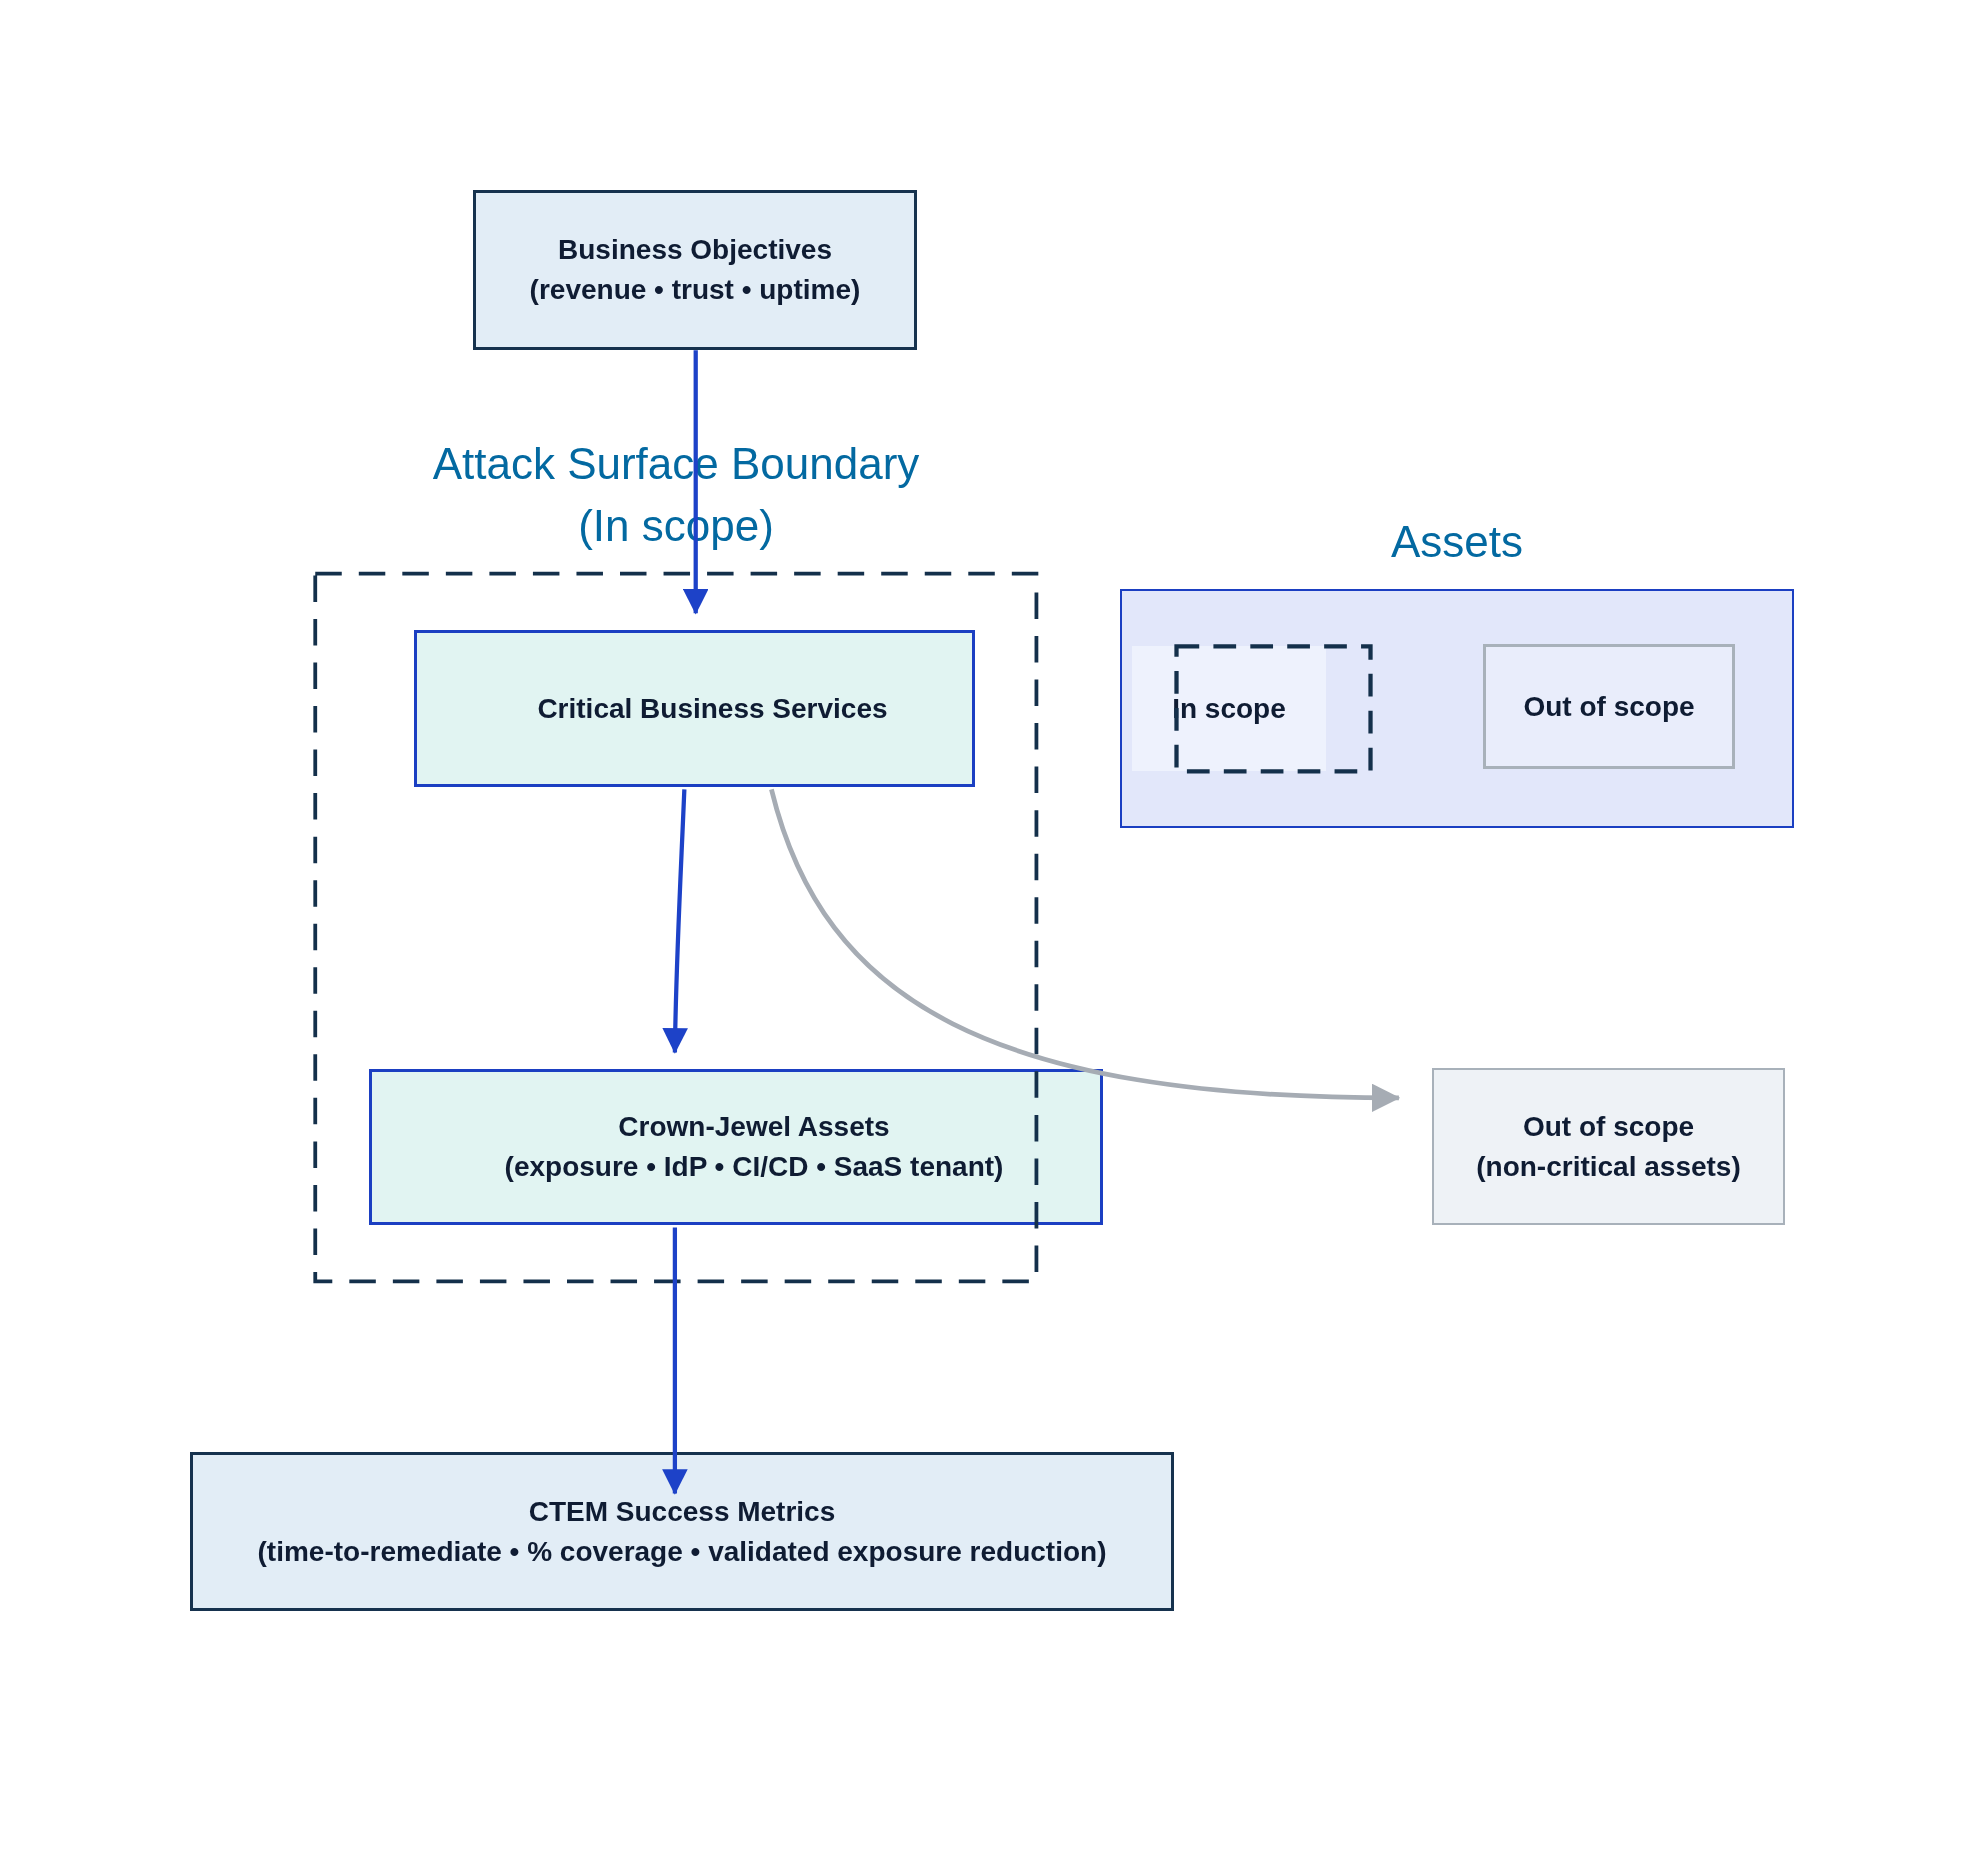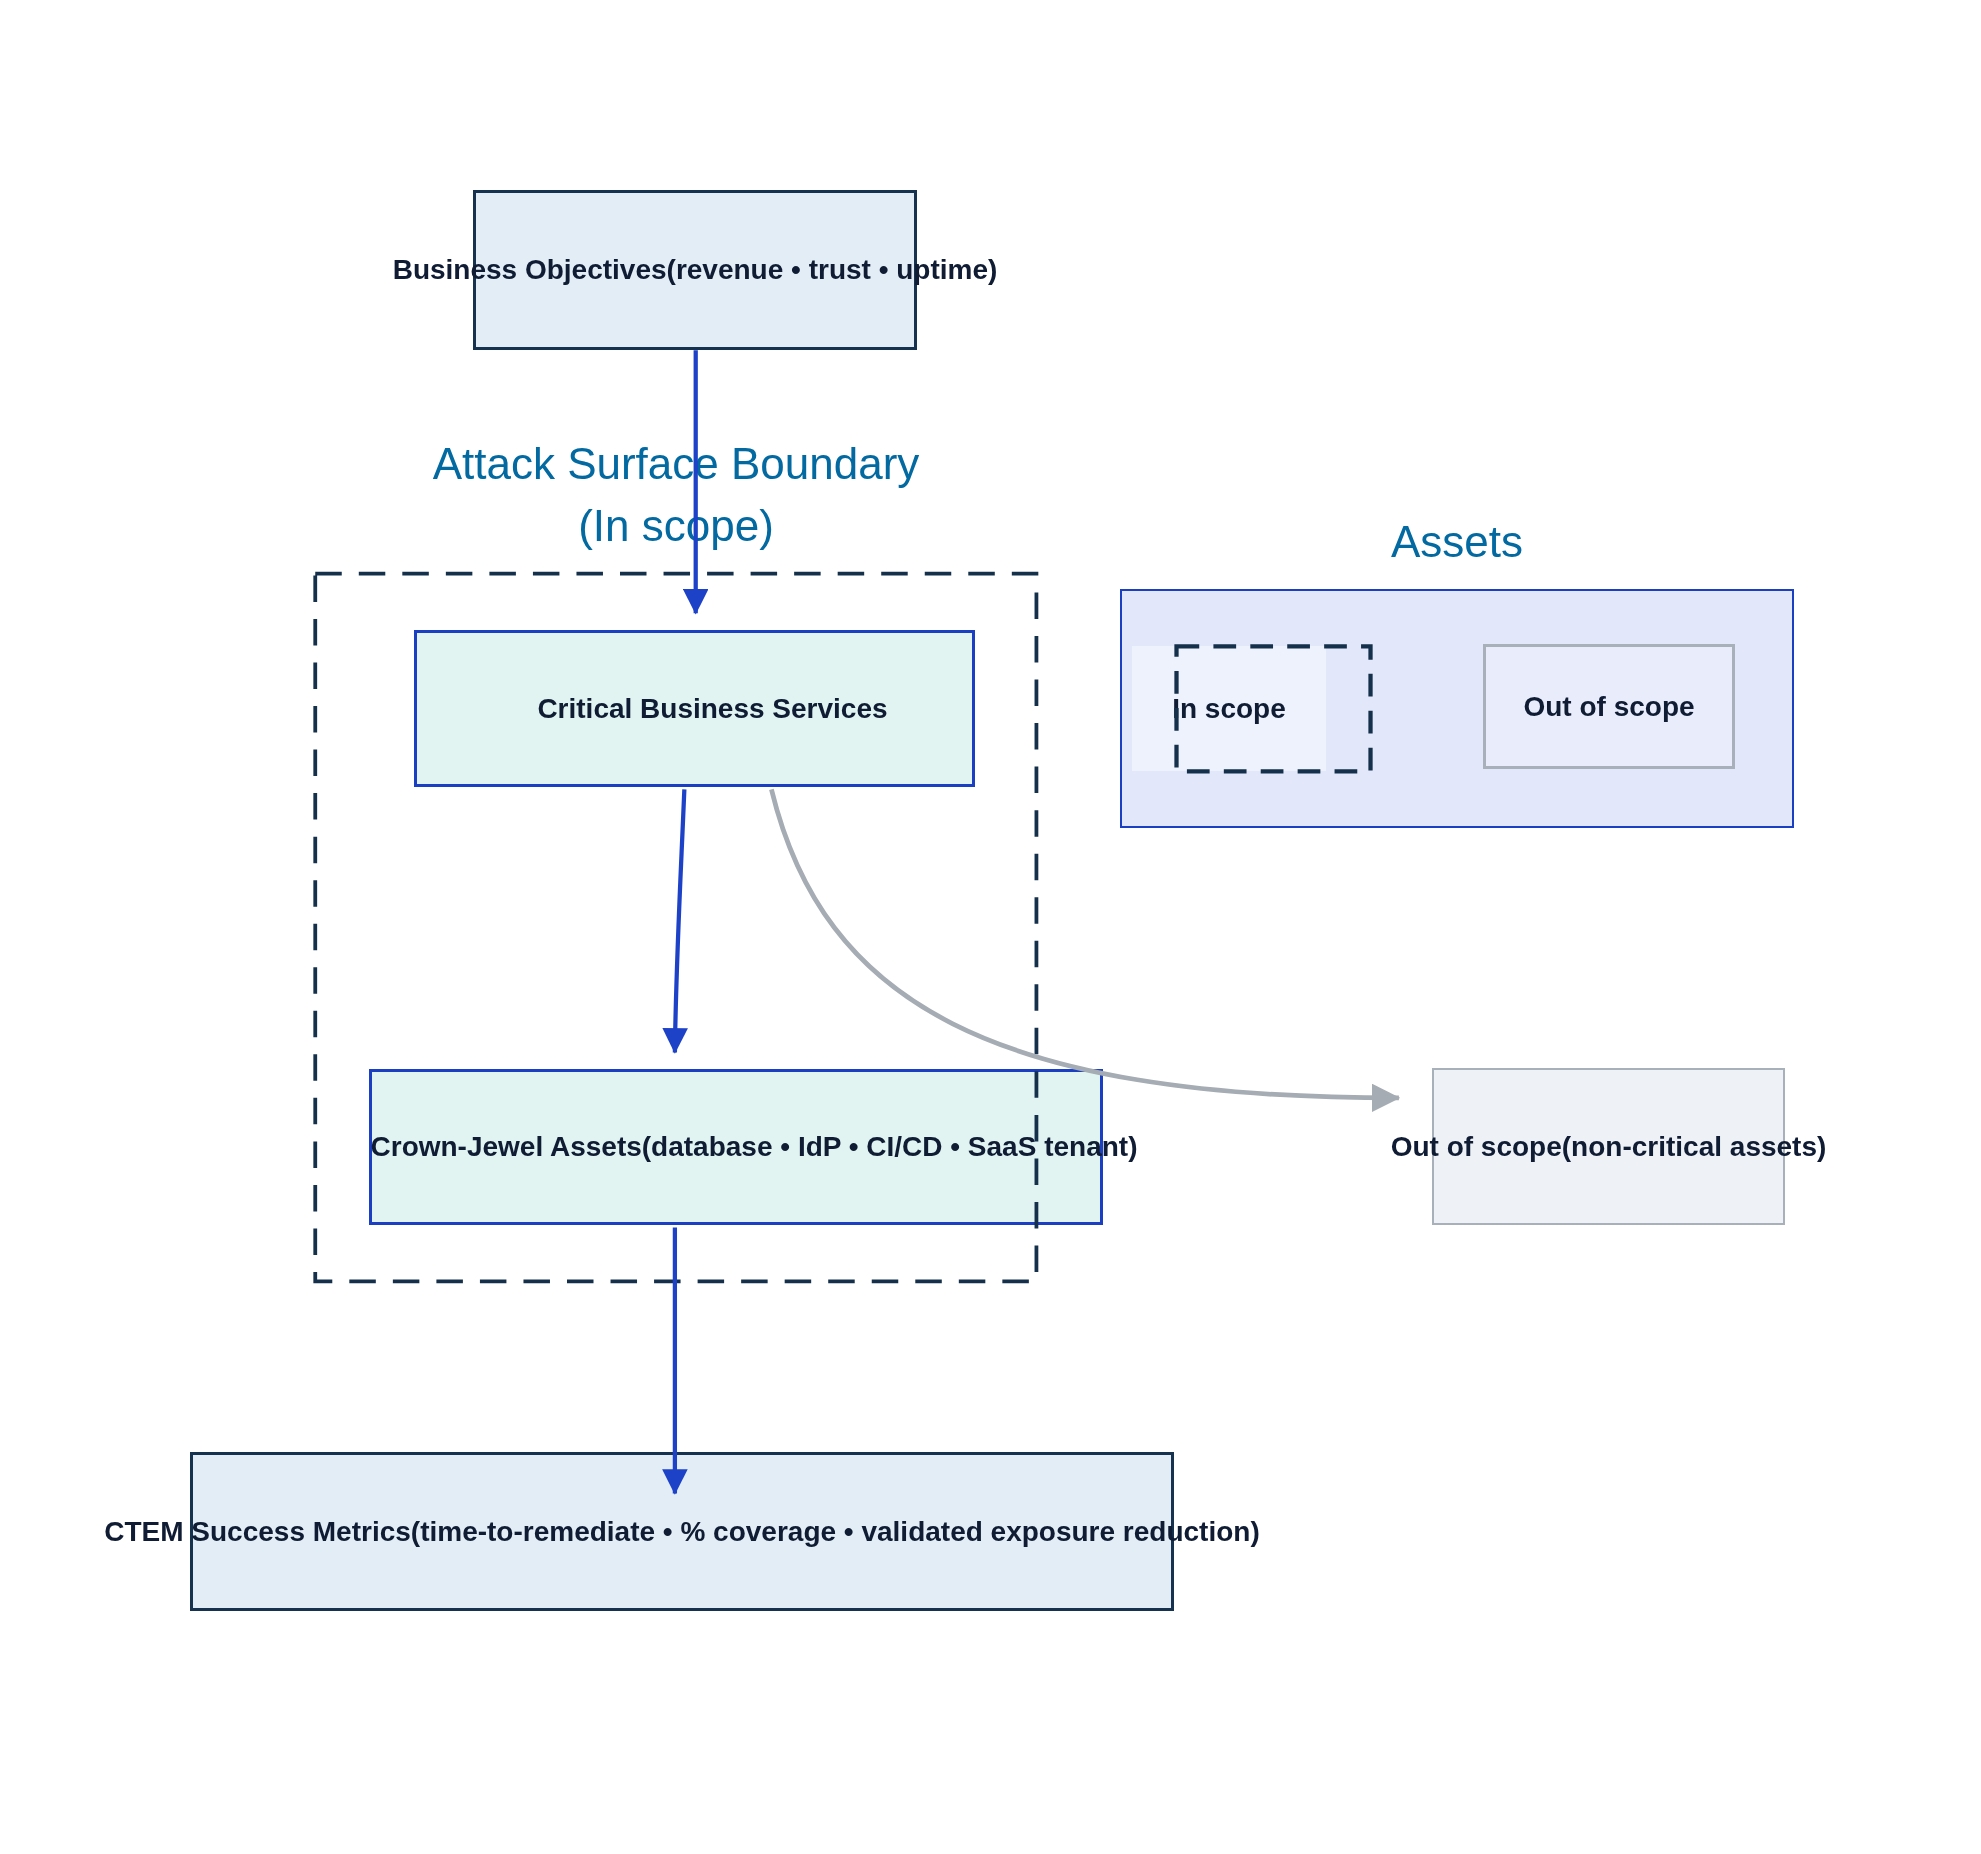--- a/index.html
+++ b/index.html
@@ -6,21 +6,21 @@
   #canvas{
     position:relative;
     width:1982px;height:1855px;
     background:#ffffff;
     font-family:"Liberation Sans","DejaVu Sans",sans-serif;
     color:#0f1c33;
     overflow:hidden;
   }
   .node{
     position:absolute;
-    display:flex;flex-direction:row;justify-content:center;align-items:center;
+    display:flex;flex-direction:column;justify-content:center;align-items:center;
     text-align:center;
     box-sizing:border-box;
     z-index:1;
   }
   .node .line1,.node .line2{
     font-weight:700;
     font-size:28px;
     line-height:40px;
     white-space:nowrap;
     color:#0f1c33;
@@ -83,21 +83,21 @@
     <div>Attack Surface Boundary</div>
     <div>(In scope)</div>
   </div>
 
   <div class="node mint-box" id="node-critical-services">
     <div class="line1">Critical Business Services</div>
   </div>
 
   <div class="node mint-box" id="node-crown-jewel">
     <div class="line1">Crown-Jewel Assets</div>
-    <div class="line2">(database • IdP • CI/CD • SaaS tenant)</div>
+    <div class="line2">(exposure • IdP • CI/CD • SaaS tenant)</div>
   </div>
 
   <div class="node navy-blue-box" id="node-ctem-metrics">
     <div class="line1">CTEM Success Metrics</div>
     <div class="line2">(time-to-remediate • % coverage • validated exposure reduction)</div>
   </div>
 
   <div class="node grey-box" id="node-out-of-scope">
     <div class="line1">Out of scope</div>
     <div class="line2">(non-critical assets)</div>

